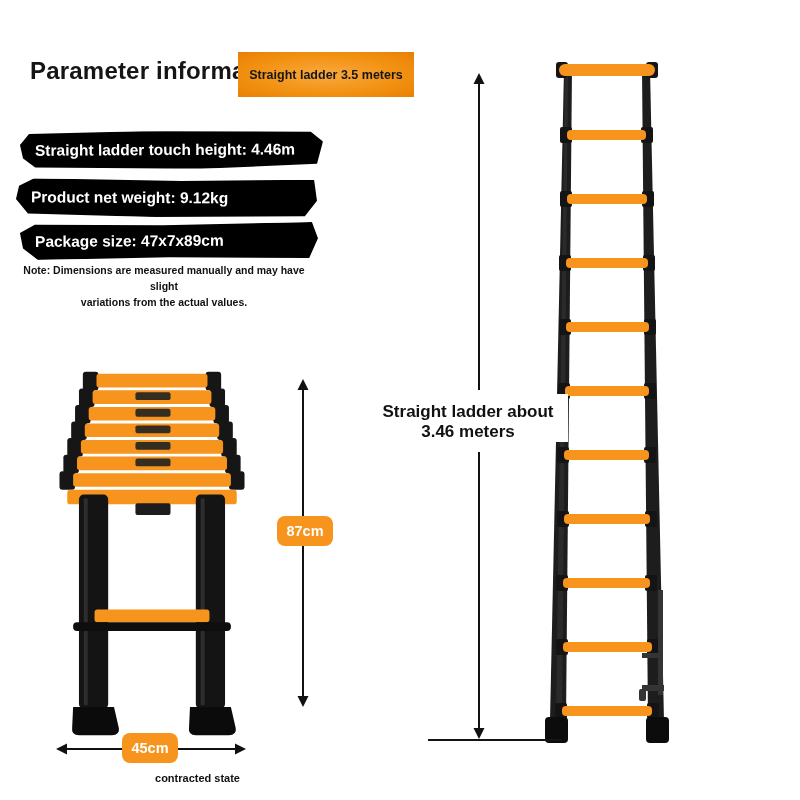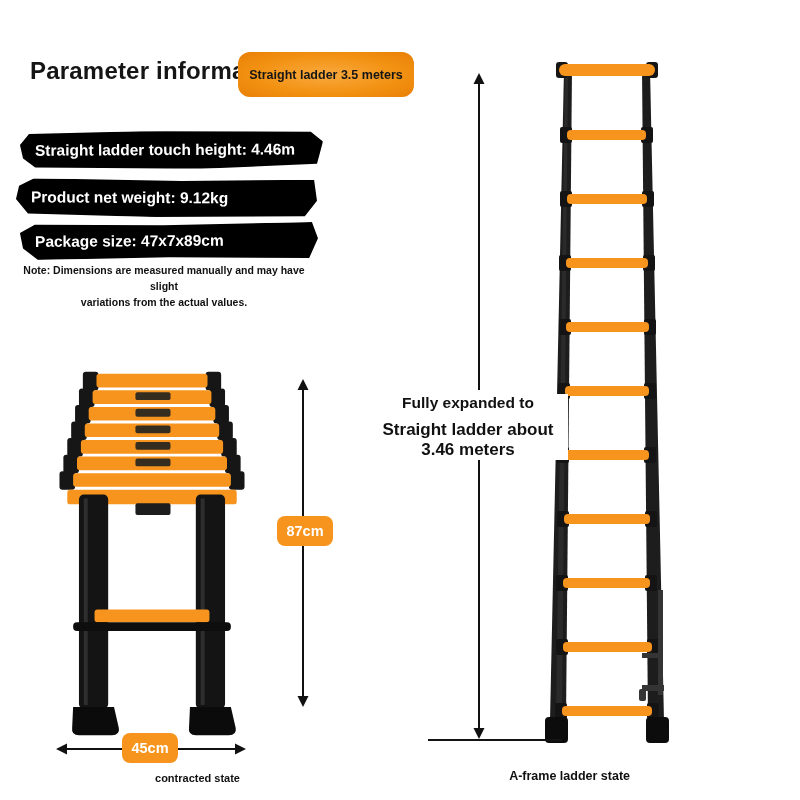--- a/index.html
+++ b/index.html
@@ -1,21 +1,21 @@
 <!DOCTYPE html>
 <html><head>
 <meta charset="utf-8">
 <style>
   html, body { margin: 0; padding: 0; background: #ffffff; }
   body { font-family: "Liberation Sans", sans-serif; }
   .canvas { position: relative; width: 800px; height: 800px; margin: 0 auto; background: #ffffff; overflow: hidden; }
 
   .page-title { position: absolute; left: 30px; top: 57px; font-size: 24px; font-weight: 700; color: #151515; letter-spacing: .2px; }
 
-  .badge-pill { position: absolute; left: 238px; top: 52px; width: 176px; height: 45px; border-radius: 12px;
+  .badge-pill { position: absolute; left: 238px; top: 52px; width: 176px; height: 45px; border-radius: 0;
     background: radial-gradient(ellipse at center, #f9a93f 0%, #f29111 60%, #e87f06 100%);
     display: flex; align-items: center; justify-content: center; text-align: center;
     font-size: 12.5px; font-weight: 700; color: #161616; }
 
   .spec-banner { position: absolute; height: 38px; background: #000; color: #fff; font-weight: 700; font-size: 15.5px;
     display: flex; align-items: center; padding-left: 15px; white-space: nowrap; }
   .spec-1 { left: 20px; top: 131px; width: 288px; transform: rotate(-.3deg);
     clip-path: polygon(0% 35%, 3% 6%, 40% 0%, 96% 4%, 100% 30%, 98% 88%, 60% 100%, 5% 94%, 1% 70%); }
   .spec-2 { left: 16px; top: 179px; width: 286px; transform: rotate(.3deg);
     clip-path: polygon(1% 20%, 6% 0%, 55% 5%, 99% 0%, 100% 55%, 96% 96%, 45% 100%, 4% 93%, 0% 55%); }
@@ -198,21 +198,19 @@
     <line x1="11" y1="8" x2="11" y2="318" stroke="#111" stroke-width="2"></line>
     <polygon points="11,1 5.5,12 16.5,12" fill="#111"></polygon>
   </svg>
 
   <svg class="fig" style="left:468px; top:452px;" width="22" height="288">
     <line x1="11" y1="0" x2="11" y2="280" stroke="#111" stroke-width="2"></line>
     <polygon points="11,287 5.5,276 16.5,276" fill="#111"></polygon>
   </svg>
 
   <div class="expand-label">
-    <div class="l1">Fully expanded to</div>
     <div class="l2">Straight ladder about 3.46 meters</div>
   </div>
 
   <div class="ground-line"></div>
 
-  <div class="caption caption-expanded">A-frame ladder state</div>
 
 </div>
 
 </body></html>

